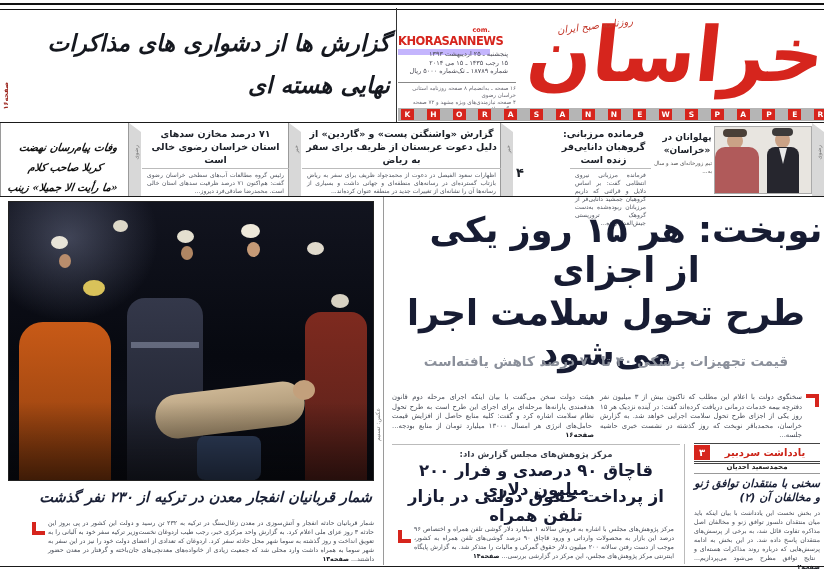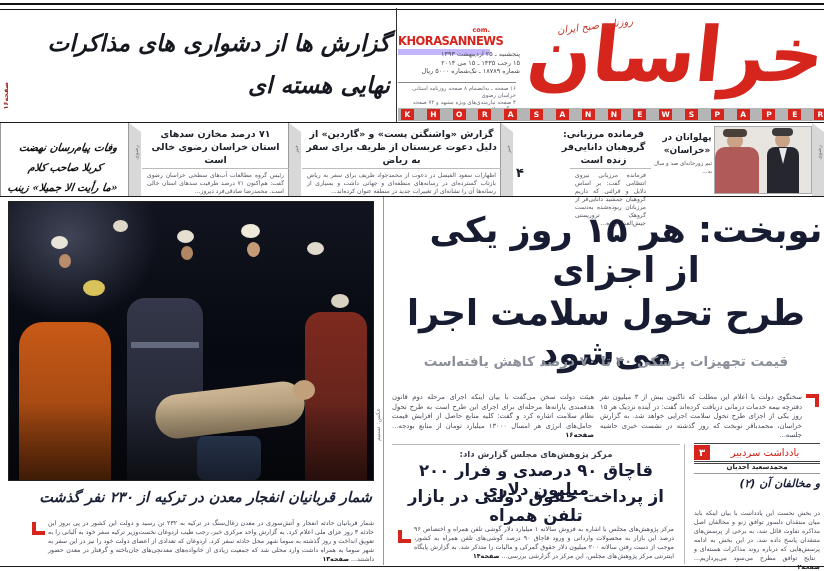--- a/index.html
+++ b/index.html
@@ -5,21 +5,21 @@
   html,body{margin:0;padding:0;background:#e9e9e9;}
   #page{position:relative;width:824px;height:571px;background:#fff;margin:0 auto;
         font-family:"DejaVu Sans","Liberation Sans",sans-serif;direction:rtl;overflow:hidden;color:#222;}
   .abs{position:absolute;}
   .rule{background:#1a1a1a;}
   .vline{background:#9a9a9a;width:1px;}
   
   .logo{color:#d6251d;font-weight:bold;transform:skewX(-6deg);letter-spacing:-3px;}
   .tagline{color:#c43b2e;font-style:italic;transform:rotate(-7deg);}
   .sitelogo{color:#d6251d;font-weight:bold;text-align:left;direction:ltr;}
-  .dates{font-size:6.5px;color:#4a4a55;line-height:8.5px;text-align:right;padding-left:12px;}
+  .dates{font-size:6.5px;color:#4a4a55;line-height:8.5px;text-align:right;}
   .info{font-size:5.5px;color:#6a6a74;line-height:7px;text-align:right;border-top:1px solid #888;padding-top:2px;}
   .band{background:#b5b5b5;display:flex;justify-content:space-between;align-items:center;padding:0 3px;}
   .band span{display:block;width:13px;height:11px;background:#d6251d;color:#fff;font-size:7.5px;font-weight:bold;
              text-align:center;line-height:11px;direction:ltr;}
   
   .h-big{font-weight:bold;color:#15181f;font-style:italic;}
   .h-lead{font-weight:bold;color:#171c33;text-align:center;letter-spacing:-1px;}
   .sub{color:#8b909b;font-weight:bold;text-align:center;}
   .kicker{color:#3a3f4a;font-weight:bold;text-align:center;}
   .body-txt{font-size:6.8px;color:#454a55;line-height:9.5px;text-align:justify;}
@@ -36,21 +36,21 @@
   .corner-r{width:9px;height:9px;border-right:4px solid #d6251d;border-top:4px solid #d6251d;}
   .callig{font-family:"DejaVu Serif","Liberation Serif",serif;font-style:italic;font-weight:bold;
           color:#111;text-align:center;font-size:10.5px;line-height:20px;transform:skewX(-8deg);}
   
   .photo{background:linear-gradient(180deg,#12141f 0%,#070910 55%,#0b0d15 100%);overflow:hidden;border:1px solid #222;}
   .ph{position:absolute;border-radius:50%;}
   .menpic{background:#e8e5e0;overflow:hidden;border:1px solid #aaa;}
   .ed-box{border-top:1px solid #444;border-bottom:3px double #444;display:flex;align-items:center;}
   .ed-box .n{width:16px;height:15px;background:#d6251d;color:#fff;font-size:10px;font-weight:bold;
              text-align:center;line-height:15px;}
-  .ed-box .l{flex:1;color:#cc2418;font-weight:normal;font-size:10px;text-align:center;}
+  .ed-box .l{flex:1;color:#cc2418;font-weight:bold;font-size:10px;text-align:center;}
   .vtxt{writing-mode:vertical-rl;transform:rotate(180deg);font-size:6px;color:#777;}
 </style>
 </head>
 <body>
 
 <div id="page">
 
   <div class="abs" style="top:3px;left:0;right:0;height:4px;border-top:2px solid #111;border-bottom:1px solid #111;"></div>
 
   <div class="abs logo" style="left:548px;top:2px;width:276px;height:104px;font-size:76px;line-height:106px;text-align:center;">خراسان</div>
@@ -212,20 +212,21 @@
     <span class="pref">صفحه۱۴</span>
   </div>
 
   <div class="abs vline" style="left:684px;top:444px;height:120px;background:#bbb;"></div>
   <div class="abs ed-box" style="left:694px;top:443px;width:126px;height:17px;">
     <div class="l">یادداشت سردبیر</div>
     <div class="n">۳</div>
   </div>
   <div class="abs" style="left:694px;top:463px;width:126px;font-size:7px;font-weight:bold;color:#222;text-align:center;border-bottom:1px solid #999;padding-bottom:2px;">محمدسعید احدیان</div>
   <div class="abs h-big" style="left:694px;top:477px;width:126px;font-size:11px;line-height:14px;color:#1a2036;">
+    <div>سخنی با منتقدان توافق ژنو</div>
     <div>و مخالفان آن (۲)</div>
   </div>
   <div class="abs body-txt" style="left:694px;top:508px;width:126px;font-size:6.2px;line-height:9px;">
     <span>در بخش نخست این یادداشت با بیان اینکه باید میان منتقدان دلسوز توافق ژنو و مخالفان اصل مذاکره تفاوت قائل شد، به برخی از پرسش‌های منتقدان پاسخ داده شد. در این بخش به ادامه پرسش‌هایی که درباره روند مذاکرات هسته‌ای و نتایج توافق مطرح می‌شود می‌پردازیم... </span>
     <span class="pref">صفحه۲</span>
   </div>
 
   <div class="abs rule" style="left:0;top:566px;right:0;height:1px;"></div>
 </div>
 

